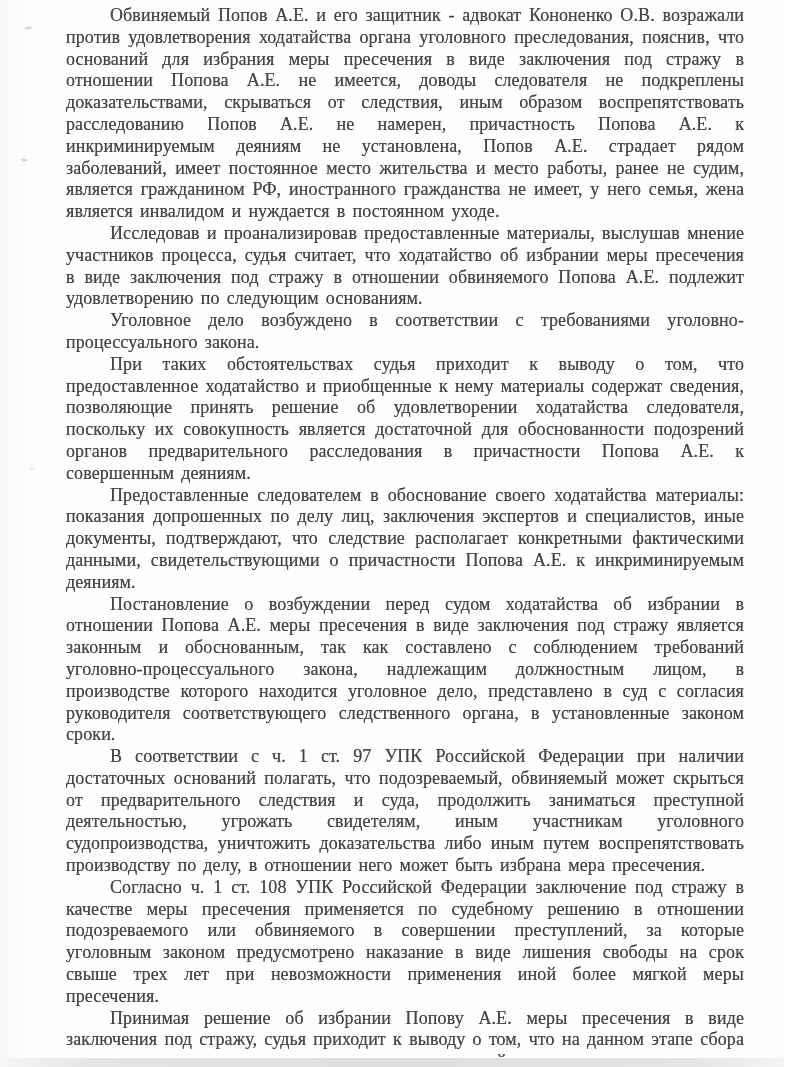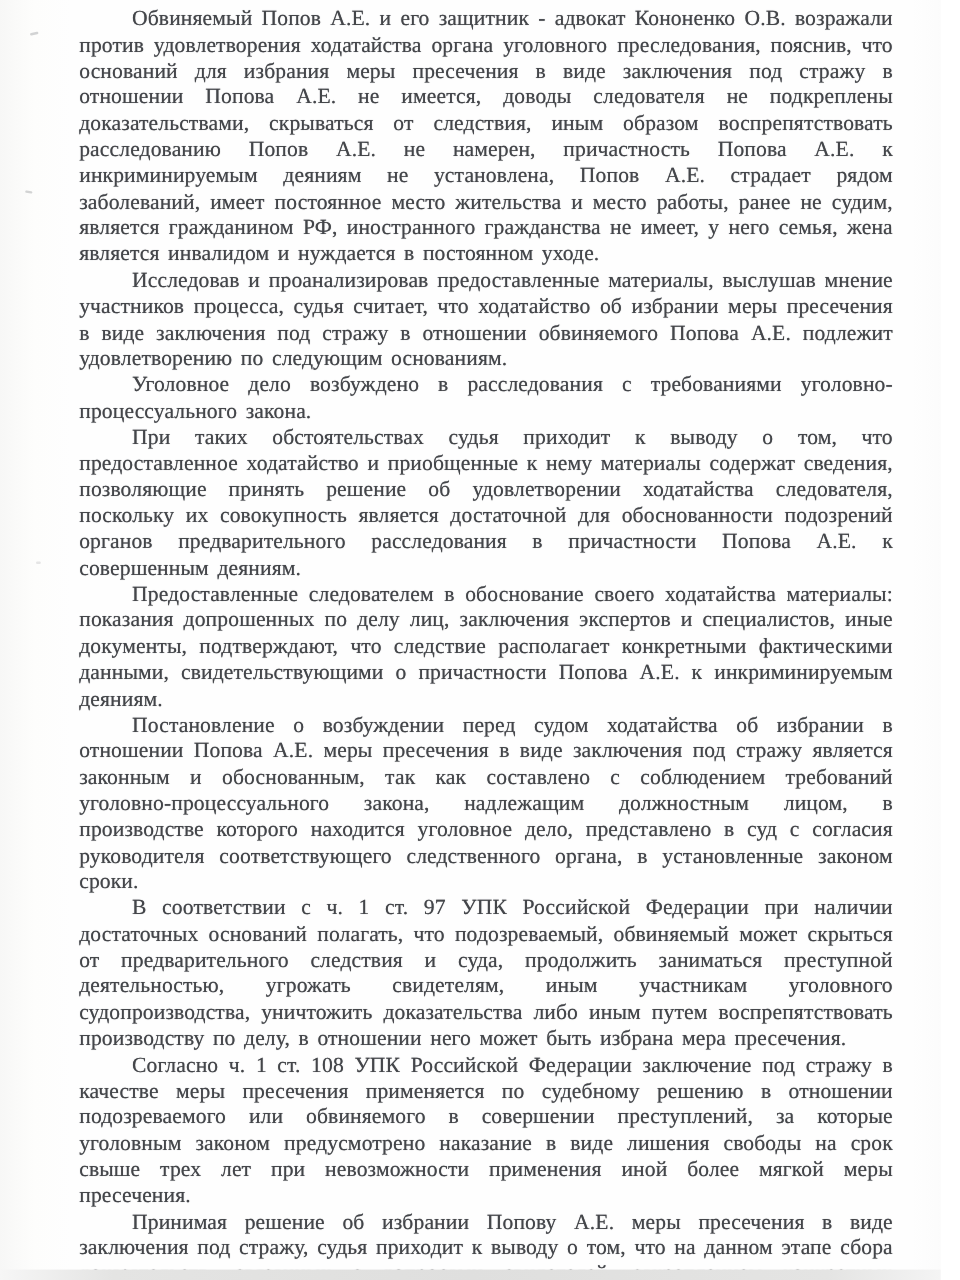--- a/index.html
+++ b/index.html
@@ -60,21 +60,21 @@
 
 <div class="page">
 
   <div class="scan-speck speck-1"></div>
   <div class="scan-speck speck-2"></div>
   <div class="scan-speck speck-3"></div>
 
   <div class="text-block">
     <p>Обвиняемый Попов А.Е. и его защитник - адвокат Кононенко О.В. возражали против удовлетворения ходатайства органа уголовного преследования, пояснив, что оснований для избрания меры пресечения в виде заключения под стражу в отношении Попова А.Е. не имеется, доводы следователя не подкреплены доказательствами, скрываться от следствия, иным образом воспрепятствовать расследованию Попов А.Е. не намерен, причастность Попова А.Е. к инкриминируемым деяниям не установлена, Попов А.Е. страдает рядом заболеваний, имеет постоянное место жительства и место работы, ранее не судим, является гражданином РФ, иностранного гражданства не имеет, у него семья, жена является инвалидом и нуждается в постоянном уходе.</p>
     <p>Исследовав и проанализировав предоставленные материалы, выслушав мнение участников процесса, судья считает, что ходатайство об избрании меры пресечения в виде заключения под стражу в отношении обвиняемого Попова А.Е. подлежит удовлетворению по следующим основаниям.</p>
-    <p>Уголовное дело возбуждено в расследования с требованиями уголовно-процессуального закона.</p>
+    <p>Уголовное дело возбуждено в соответствии с требованиями уголовно-процессуального закона.</p>
     <p>При таких обстоятельствах судья приходит к выводу о том, что предоставленное ходатайство и приобщенные к нему материалы содержат сведения, позволяющие принять решение об удовлетворении ходатайства следователя, поскольку их совокупность является достаточной для обоснованности подозрений органов предварительного расследования в причастности Попова А.Е. к совершенным деяниям.</p>
     <p>Предоставленные следователем в обоснование своего ходатайства материалы: показания допрошенных по делу лиц, заключения экспертов и специалистов, иные документы, подтверждают, что следствие располагает конкретными фактическими данными, свидетельствующими о причастности Попова А.Е. к инкриминируемым деяниям.</p>
     <p>Постановление о возбуждении перед судом ходатайства об избрании в отношении Попова А.Е. меры пресечения в виде заключения под стражу является законным и обоснованным, так как составлено с соблюдением требований уголовно-процессуального закона, надлежащим должностным лицом, в производстве которого находится уголовное дело, представлено в суд с согласия руководителя соответствующего следственного органа, в установленные законом сроки.</p>
     <p>В соответствии с ч. 1 ст. 97 УПК Российской Федерации при наличии достаточных оснований полагать, что подозреваемый, обвиняемый может скрыться от предварительного следствия и суда, продолжить заниматься преступной деятельностью, угрожать свидетелям, иным участникам уголовного судопроизводства, уничтожить доказательства либо иным путем воспрепятствовать производству по делу, в отношении него может быть избрана мера пресечения.</p>
     <p>Согласно ч. 1 ст. 108 УПК Российской Федерации заключение под стражу в качестве меры пресечения применяется по судебному решению в отношении подозреваемого или обвиняемого в совершении преступлений, за которые уголовным законом предусмотрено наказание в виде лишения свободы на срок свыше трех лет при невозможности применения иной более мягкой меры пресечения.</p>
     <p>Принимая решение об избрании Попову А.Е. меры пресечения в виде заключения под стражу, судья приходит к выводу о том, что на данном этапе сбора доказательств, связанных с допросами свидетелей, закреплением конкретных фактов преступной деятельности в процессуальных документах, мера пресечения в виде</p>
   </div>
 
   <div class="scan-bottom-bar"></div>
 

